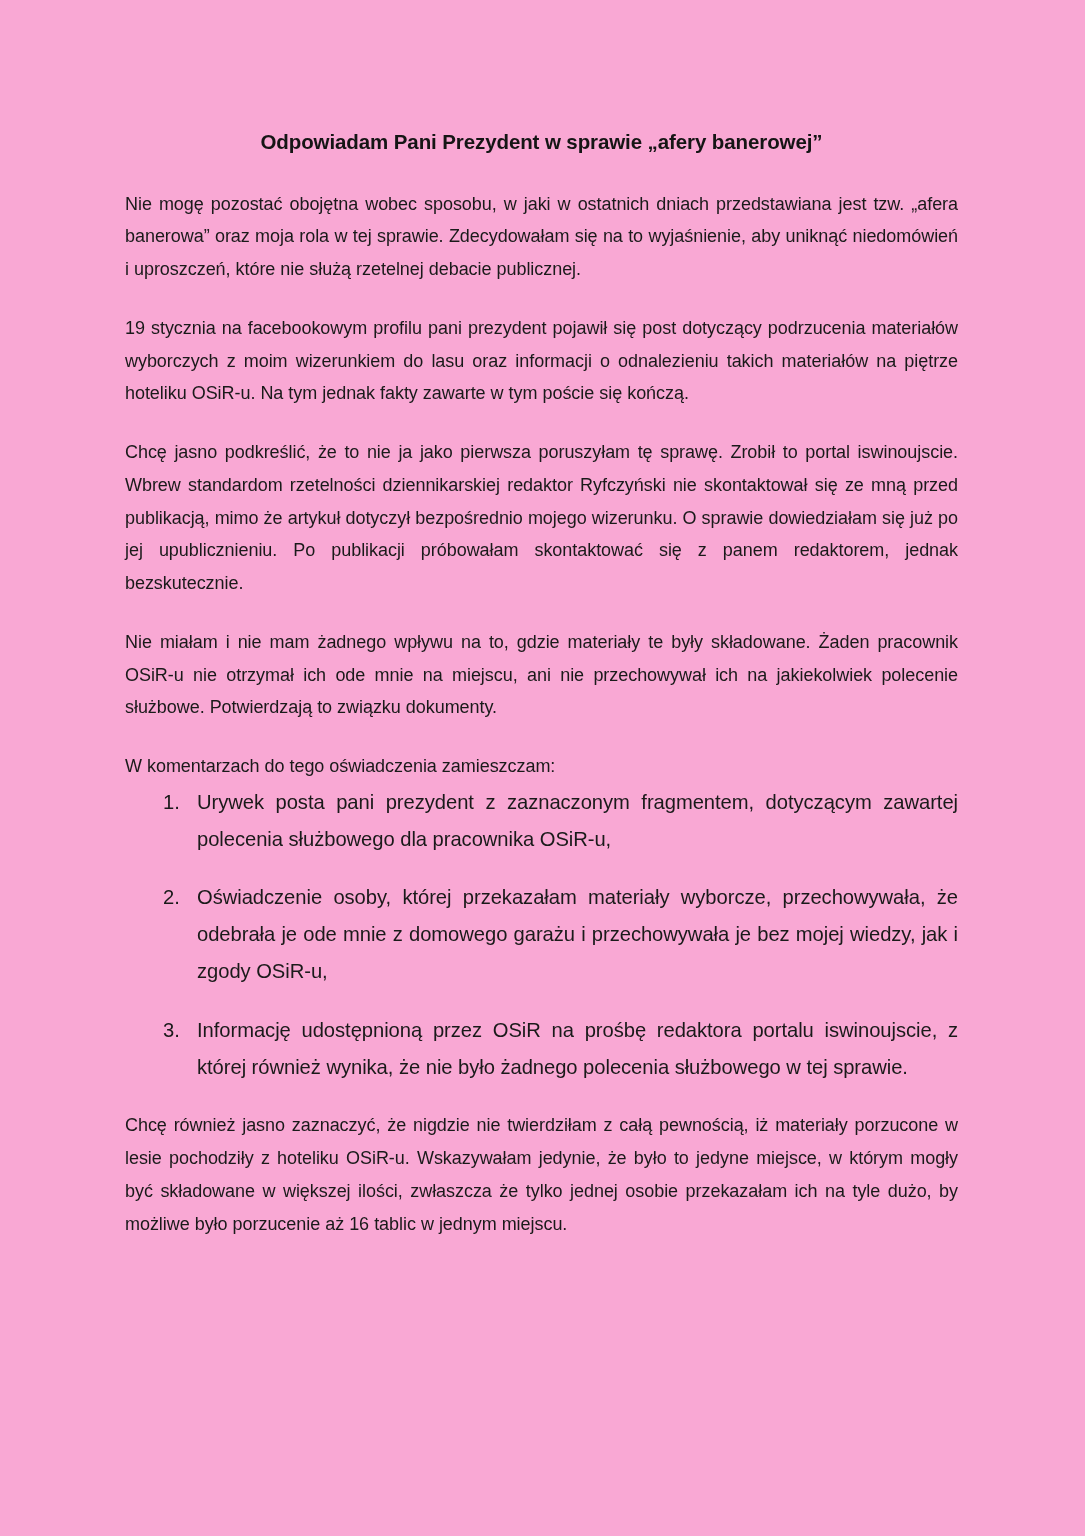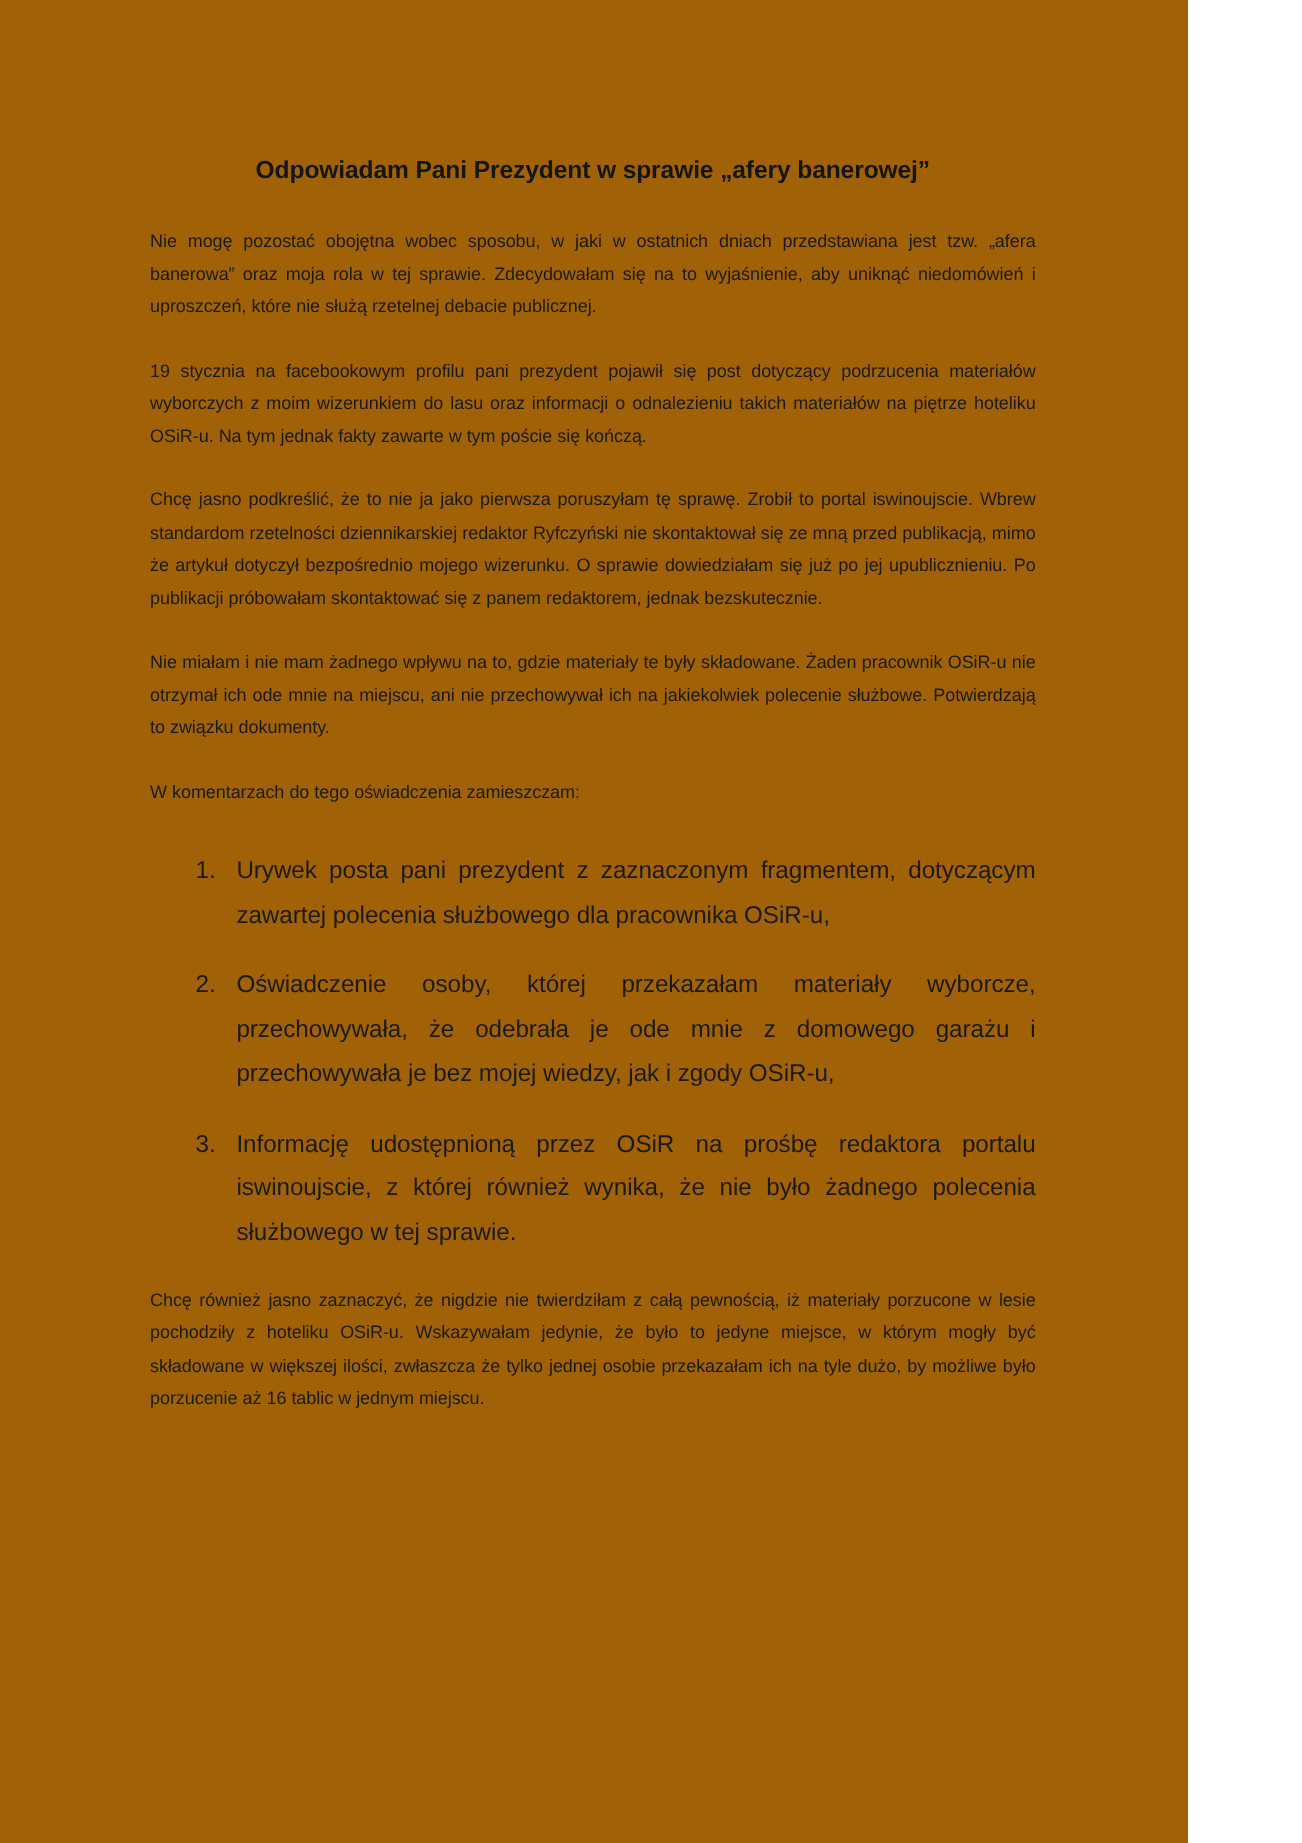--- a/index.html
+++ b/index.html
@@ -12,53 +12,53 @@
     height: 1536px;
     background: #ffffff;
     font-family: "Liberation Sans", sans-serif;
     color: #1a1a1a;
     -webkit-font-smoothing: antialiased;
     overflow: hidden;
   }
 
   .page {
     box-sizing: border-box;
-    width: 990px;
+    width: 1085px;
     height: 1536px;
-    background: #a16207;
+    background: #f9a8d4;
     padding: 128px 127px 0 125px;
   }
 
   .doc-title {
     margin: 0 0 32px 0;
     text-align: center;
     font-size: 20.5px;
     font-weight: bold;
     letter-spacing: -0.1px;
     line-height: 1.35;
     color: #151515;
   }
 
   .para {
     margin: 0 0 26px 0;
     text-align: justify;
     text-justify: inter-word;
-    font-size: 15px;
+    font-size: 18px;
     line-height: 1.82;
     color: #1a1a1a;
     letter-spacing: -0.05px;
     word-spacing: 0.1px;
   }
 
   .para.last-block {
     margin-bottom: 0;
   }
 
   .para.lead-in {
-    margin-bottom: 34px;
+    margin-bottom: 1px;
     text-align: left;
   }
 
   .num-list {
     list-style: none;
     margin: 0 0 24px 0;
     padding: 0;
   }
 
   .num-list-item {

